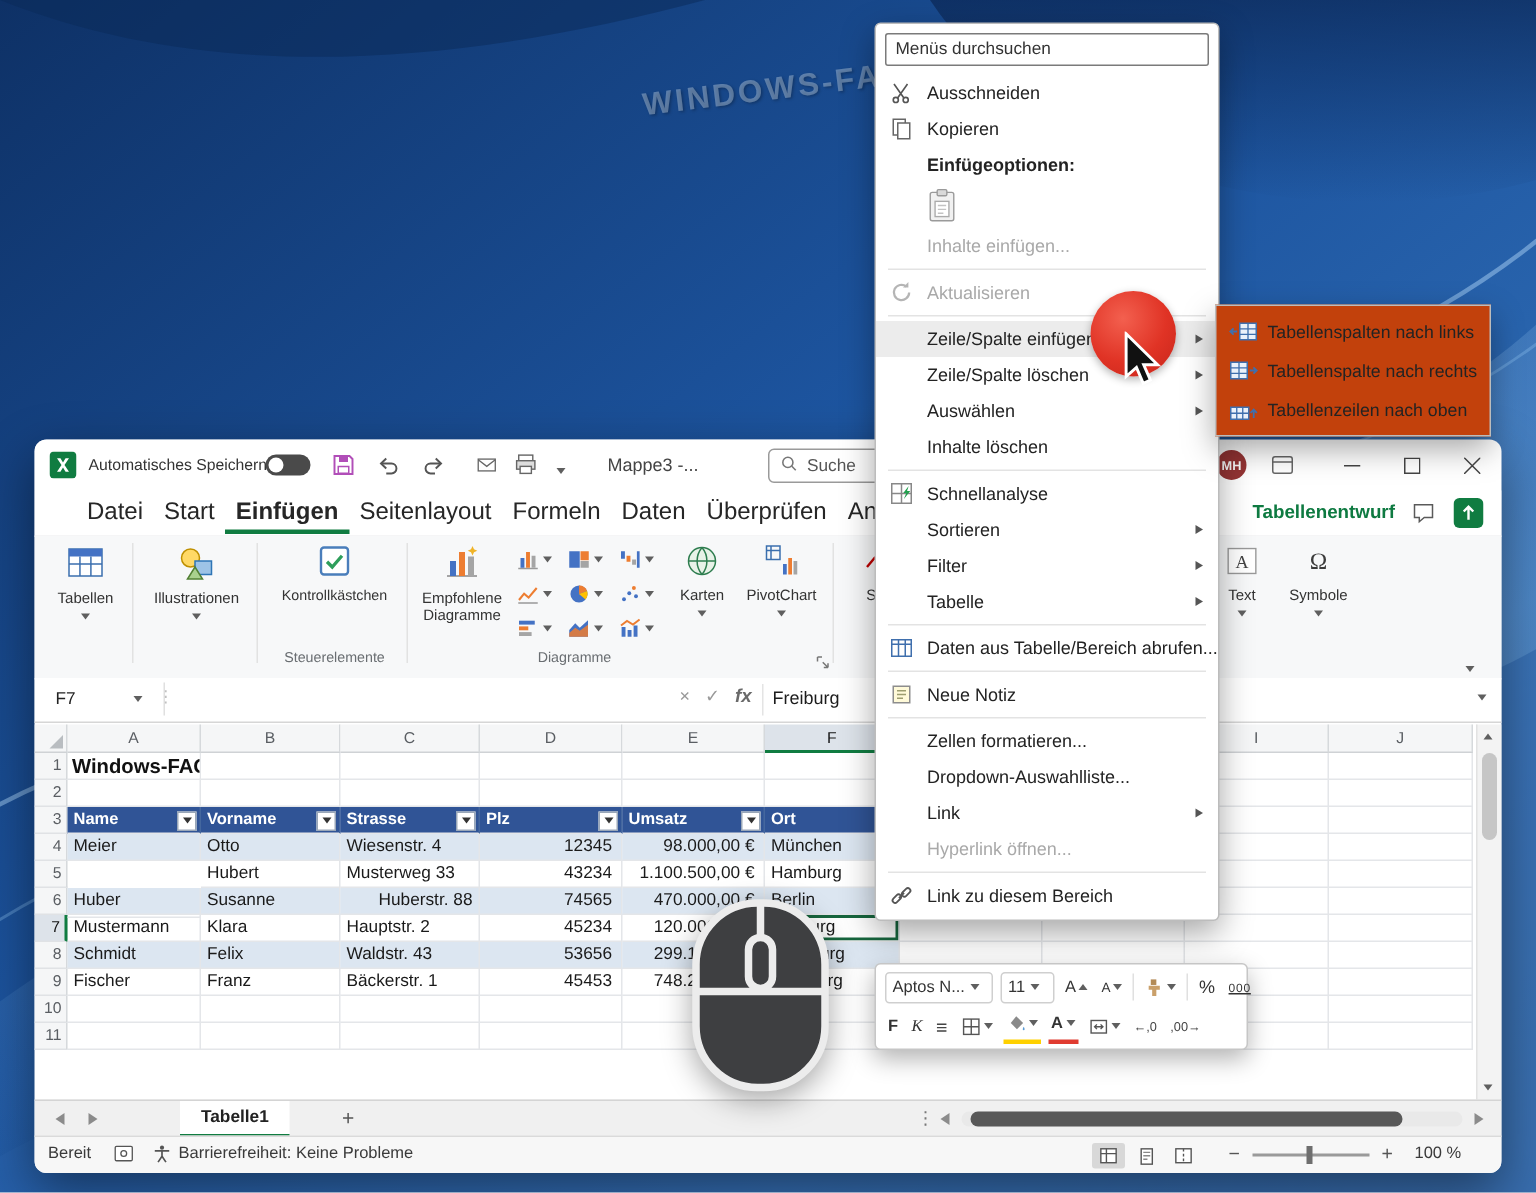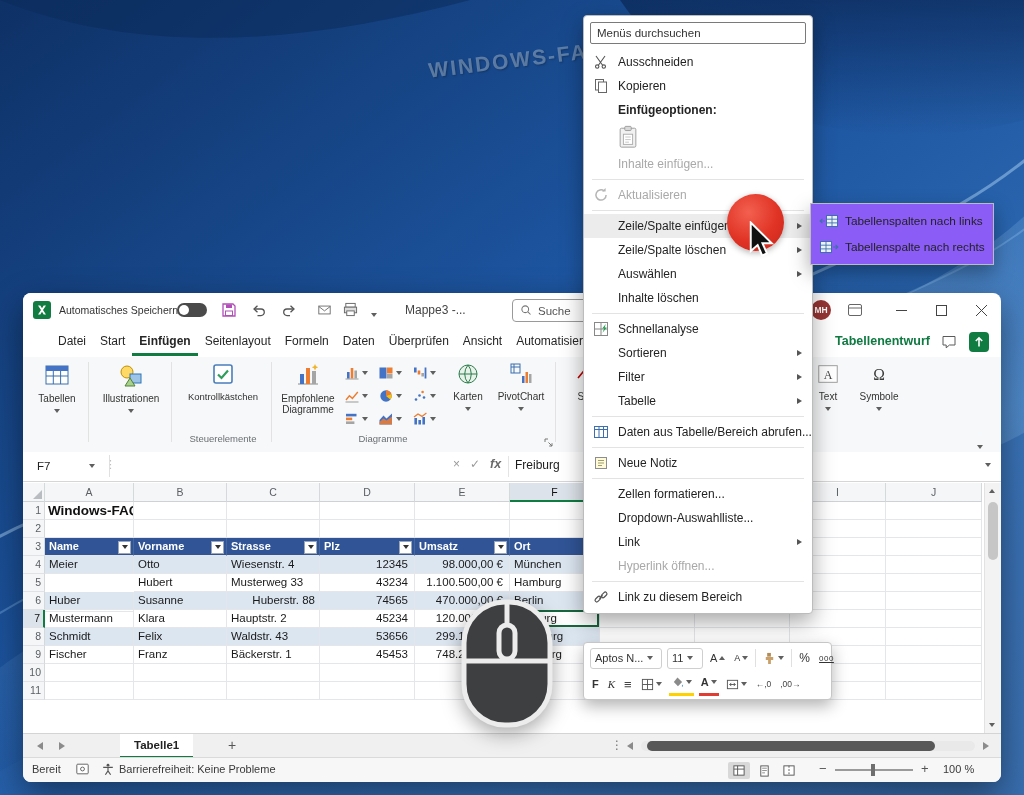--- a/index.html
+++ b/index.html
@@ -20,21 +20,21 @@
   .chevup{display:inline-block;width:0;height:0;border-left:3.5px solid transparent;border-right:3.5px solid transparent;border-bottom:4px solid #5f5f5f;}
   .searchbox{position:absolute;left:489px;top:6px;width:252px;height:21px;border:1px solid #9a9a9a;
     border-radius:4px;background:#fff;display:flex;align-items:center;gap:6px;padding:0 7px;font-size:11.5px;color:#555;}
   .avatar{position:absolute;left:788px;top:7px;width:20px;height:20px;border-radius:50%;background:#973535;
     color:#fff;font-size:8.5px;font-weight:bold;display:flex;align-items:center;justify-content:center;}
   .winctl{position:absolute;top:0;height:34px;width:40px;display:flex;align-items:center;justify-content:center;}
 
   
   #tabrow{position:absolute;left:0;top:34px;width:978px;height:30px;background:#fff;border-bottom:1px solid #e8e8e8;}
   #ribbon-tabs{display:flex;padding-left:28px;}
-  .rtab{padding:0 7px;line-height:29px;font-size:12px;color:#262626;white-space:nowrap;}
+  .rtab{padding:0 7px;line-height:29px;font-size:16px;color:#262626;white-space:nowrap;}
   .rtab.active{font-weight:bold;box-shadow:inset 0 -3px 0 #107C41;}
   .ctxtab{position:absolute;left:812px;top:0;line-height:29px;font-size:12.5px;color:#0e7a41;font-weight:bold;}
 
   
   #ribbon{position:absolute;left:0;top:64px;width:978px;height:95px;background:#f7f8f9;border-bottom:1px solid #d9d9d9;}
   .rgsep{position:absolute;top:5px;height:80px;width:1px;background:#e2e2e2;}
   .bigbtn{position:absolute;top:3px;text-align:center;font-size:10px;color:#333;}
   .bigbtn .bicon{display:block;margin:2px auto 3px auto;}
   .bigbtn .blabel{display:block;line-height:11px;}
   .bigbtn .chev{margin-top:3px;}
@@ -121,21 +121,21 @@
   .mi.dis{color:#a9a9a9;}
   .mi.hot{background:#ececec;}
   .mi.sub .sarr{position:absolute;right:10px;top:8.5px;width:0;height:0;
     border-top:3.5px solid transparent;border-bottom:3.5px solid transparent;border-left:5px solid #555;}
   .mlabel{height:24px;line-height:24px;padding-left:34px;font-size:12px;font-weight:bold;color:#232323;}
   .mpaste{height:30px;padding-left:32px;display:flex;align-items:center;}
   .mpaste .ic24{width:24px;height:24px;}
   .msep{height:1px;background:#e3e3e3;margin:3px 8px;}
 
   
-  #submenu{position:absolute;left:810px;top:203px;width:182px;background:#8b5cf6;border:1px solid #bcbcbc;
+  #submenu{position:absolute;left:810px;top:203px;width:182px;background:#c2410c;border:1px solid #bcbcbc;
     box-shadow:0 8px 20px rgba(0,0,0,.35);padding:4px 0;z-index:11;}
   .smi{position:relative;height:26px;display:flex;align-items:center;font-size:11.8px;color:#232323;white-space:nowrap;}
   .smi .mic{position:absolute;left:8px;width:20px;height:16px;}
   .smi .mlb{position:absolute;left:34px;}
 
   
   #minibar{position:absolute;left:583px;top:642px;width:247px;height:56px;background:#fff;border:1px solid #c6c6c6;
     border-radius:4px;box-shadow:0 6px 16px rgba(0,0,0,.3);z-index:10;font-size:11px;color:#333;}
   .mrow{position:absolute;left:6px;display:flex;align-items:center;gap:5px;height:24px;}
   .mrow1{top:3px;} .mrow2{top:29px;}
@@ -871,20 +871,28 @@
         <span class="mlb">Tabellenspalten nach links</span>
       </div>
       <div class="smi">
         <span class="mic"><svg viewBox="0 0 20 16">
             <rect x="1.5" y="2.5" width="11" height="11" fill="#eaf1fa" stroke="#3f6fad"></rect>
             <path d="M7 2.5v11M1.5 6.2h11M1.5 9.9h11" stroke="#3f6fad" stroke-width=".9"></path>
             <path d="M14.2 8h4.4M16.6 5.9L18.8 8l-2.2 2.1" fill="none" stroke="#3f6fad" stroke-width="1.2"></path>
           </svg></span>
         <span class="mlb">Tabellenspalte nach rechts</span>
       </div>
+      <div class="smi">
+        <span class="mic"><svg viewBox="0 0 20 16">
+            <rect x="1.5" y="6.5" width="12" height="8" fill="#eaf1fa" stroke="#3f6fad"></rect>
+            <path d="M1.5 10.5h12M5.5 6.5v8M9.5 6.5v8" stroke="#3f6fad" stroke-width=".9"></path>
+            <path d="M16.8 13.6V8.2M14.7 10.3l2.1-2.2 2.1 2.2" fill="none" stroke="#3f6fad" stroke-width="1.2"></path>
+          </svg></span>
+        <span class="mlb">Tabellenzeilen nach oben</span>
+      </div>
     </div>
 
   <div id="minibar">
     <div class="mrow mrow1">
       <span class="mtbbox" style="width:62px;">
         <span style="overflow:hidden;white-space:nowrap;">Aptos N...</span>
           <span class="chev"></span>
       </span>
       <span class="mtbbox" style="width:26px;">
         <span>11</span>

